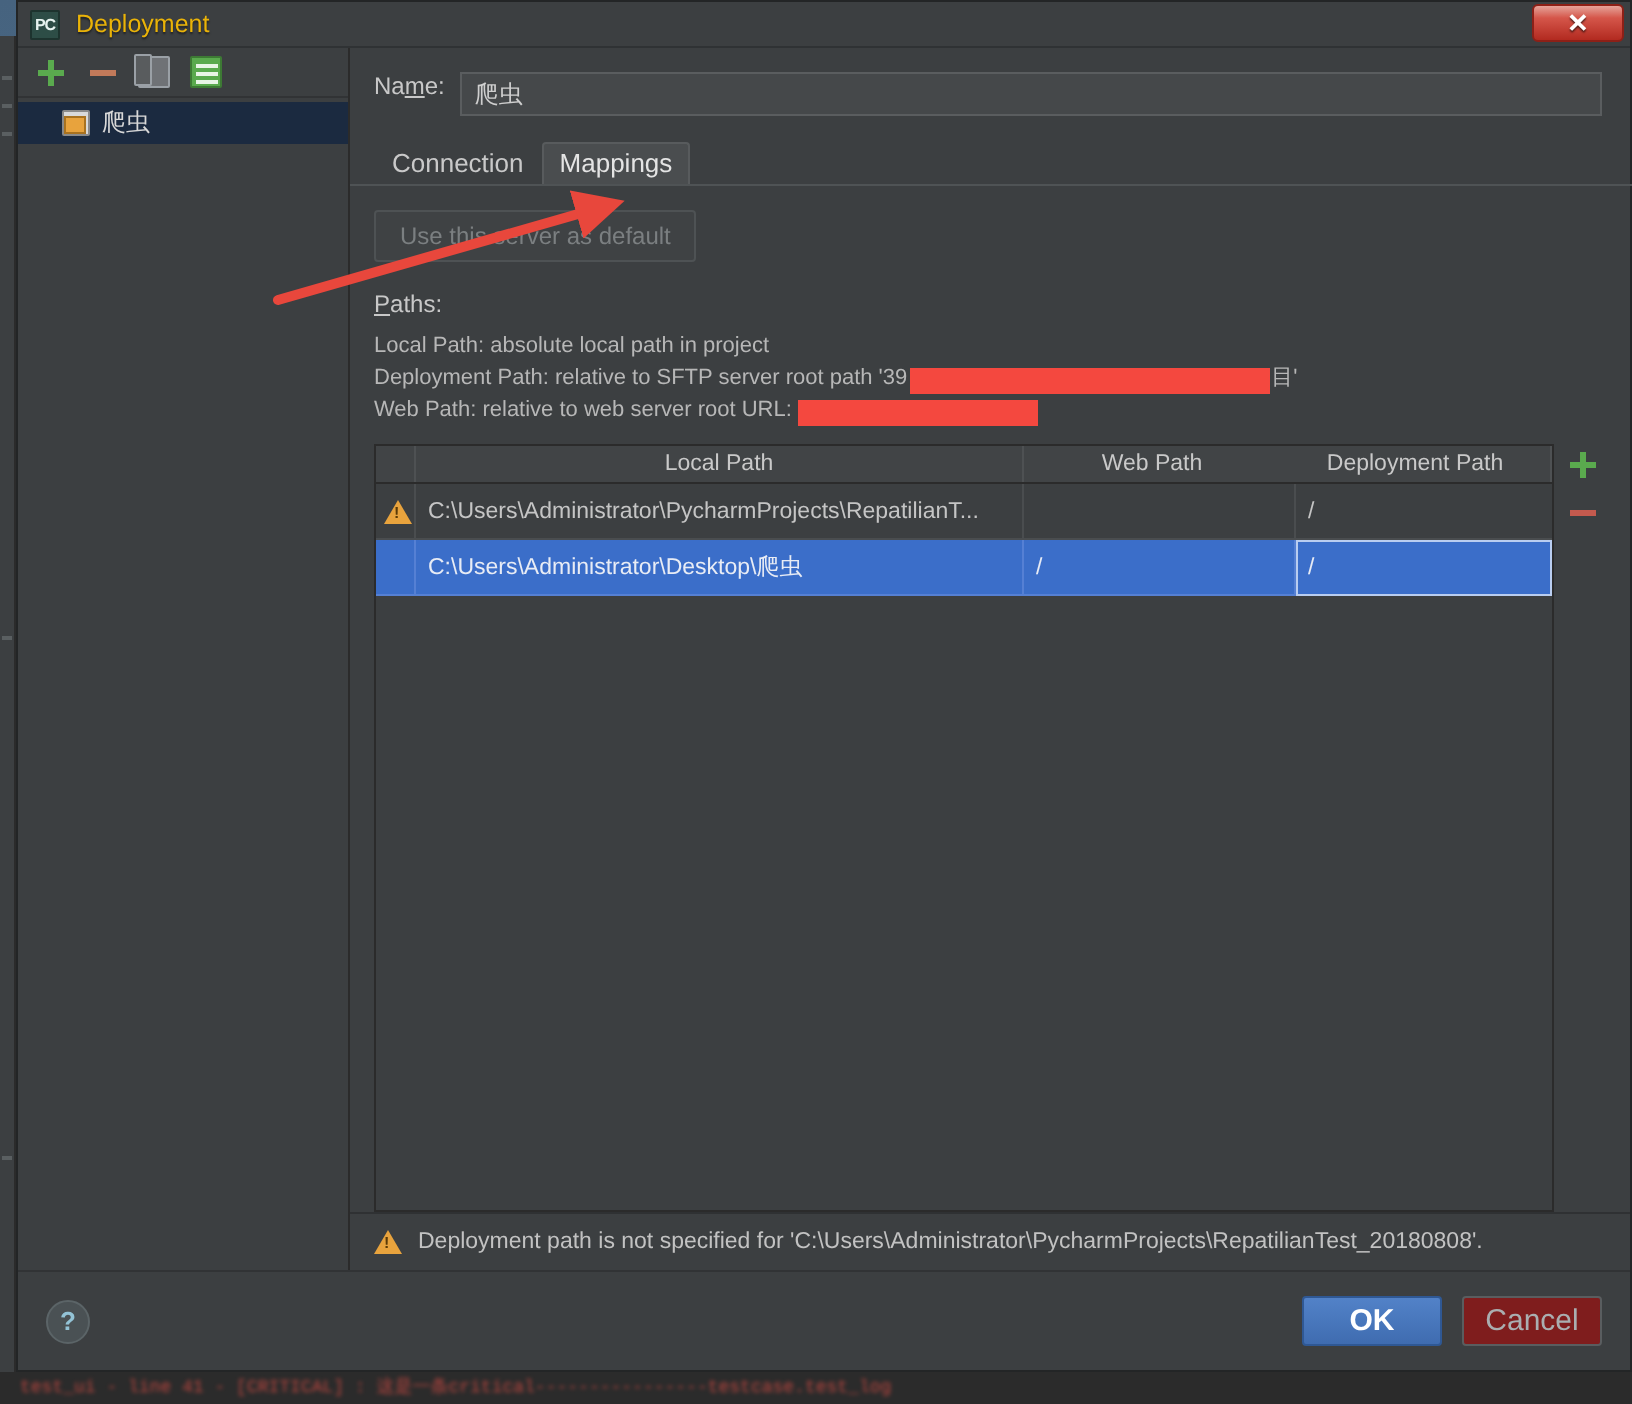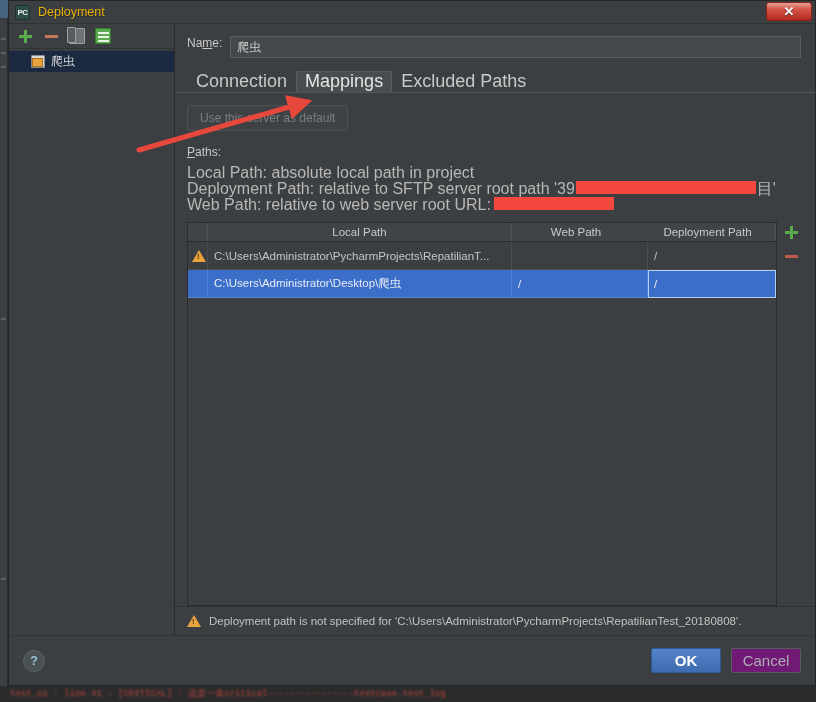--- a/index.html
+++ b/index.html
@@ -150,21 +150,21 @@
     font-size: 12px; padding: 0 6px; outline: none;
     font-family: "Liberation Sans", sans-serif;
   }
 
   
   #tabs-row {
     margin: 13px 0 0 12px; display: flex; align-items: flex-end;
     height: 22px; position: relative;
   }
   .tab {
-    padding: 3px 9px 4px 9px; font-size: 18px;
+    padding: 3px 9px 4px 9px; font-size: 13px;
     color: #c9c9c9; cursor: pointer; line-height: 15px;
   }
   .tab.active {
     background: #4a4d4f; color: #e4e4e4;
     border: 1px solid #585b5d; border-bottom: none;
     border-radius: 2px 2px 0 0; padding: 2px 8px 4px 8px;
   }
   #tabs-underline {
     position: absolute; left: -12px; bottom: 0;
     width: 820px; height: 1px; background: #4f5355;
@@ -176,22 +176,22 @@
     align-self: flex-start;
     padding: 5px 12px; font-size: 12px;
     color: #7b7f81; background: #3f4244;
     border: 1px solid #4e5254; border-radius: 2px;
     cursor: default; margin-bottom: 14px;
   }
 
   #paths-label { color: #c8c8c8; font-size: 12px; margin-bottom: 6px; }
   #paths-label span { text-decoration: underline; }
   .path-line {
-    color: #b7b7b7; font-size: 16px; line-height: 16px;
-    display: flex; align-items: flex-start; white-space: nowrap;
+    color: #b7b7b7; font-size: 11px; line-height: 16px;
+    display: flex; align-items: flex-end; white-space: nowrap;
   }
   .redaction { background: #f4483f; display: inline-block; height: 13px; vertical-align: middle; }
 
   
   #table-wrap { display: flex; margin-top: 9px; flex: 1; min-height: 0; }
   #table {
     flex: 1; border: 1px solid #2b2b2b;
     background: #3c3f41; display: flex; flex-direction: column; min-width: 0;
   }
   #thead { display: flex; height: 19px; background: #414446; border-bottom: 1px solid #2b2b2b; }
@@ -259,21 +259,21 @@
   #btn-right { margin-left: auto; display: flex; gap: 10px; }
   .dlg-btn {
     width: 70px; height: 25px; font-size: 15px; border-radius: 2px;
     display: flex; align-items: center; justify-content: center; cursor: pointer;
   }
   #ok-btn {
     background: linear-gradient(180deg,#5282c8 0%, #3f6cb0 100%);
     border: 1px solid #2f5894; color: #ffffff; font-weight: bold;
   }
   #cancel-btn {
-    background: #701a75; border: 1px solid #5a5d5f; color: #aaaeb0;
+    background: #7f1d1d; border: 1px solid #5a5d5f; color: #aaaeb0;
   }
 
   
   #arrow-svg { position: absolute; left: 0; top: 0; pointer-events: none; }
 </style>
 </head>
 <body>
 
 <div id="backdrop">
   <div class="bg-tab" style="left:190px;width:88px;"></div>
@@ -325,21 +325,20 @@
 
       <div id="name-row">
         <div id="name-label">Na<u>m</u>e:</div>
         <input id="name-input" value="爬虫" style="">
       </div>
 
       <div id="tabs-row">
         <div id="tabs-underline"></div>
         <div class="tab">Connection</div>
         <div class="tab active">Mappings</div>
-        <div class="tab">Excluded Paths</div>
       </div>
 
       <div id="tab-content">
 
         <div id="default-btn">Use this server as default</div>
 
         <div id="paths-label"><span>P</span>aths:</div>
 
         <div class="path-line">
           <span>Local Path: absolute local path in project</span>

